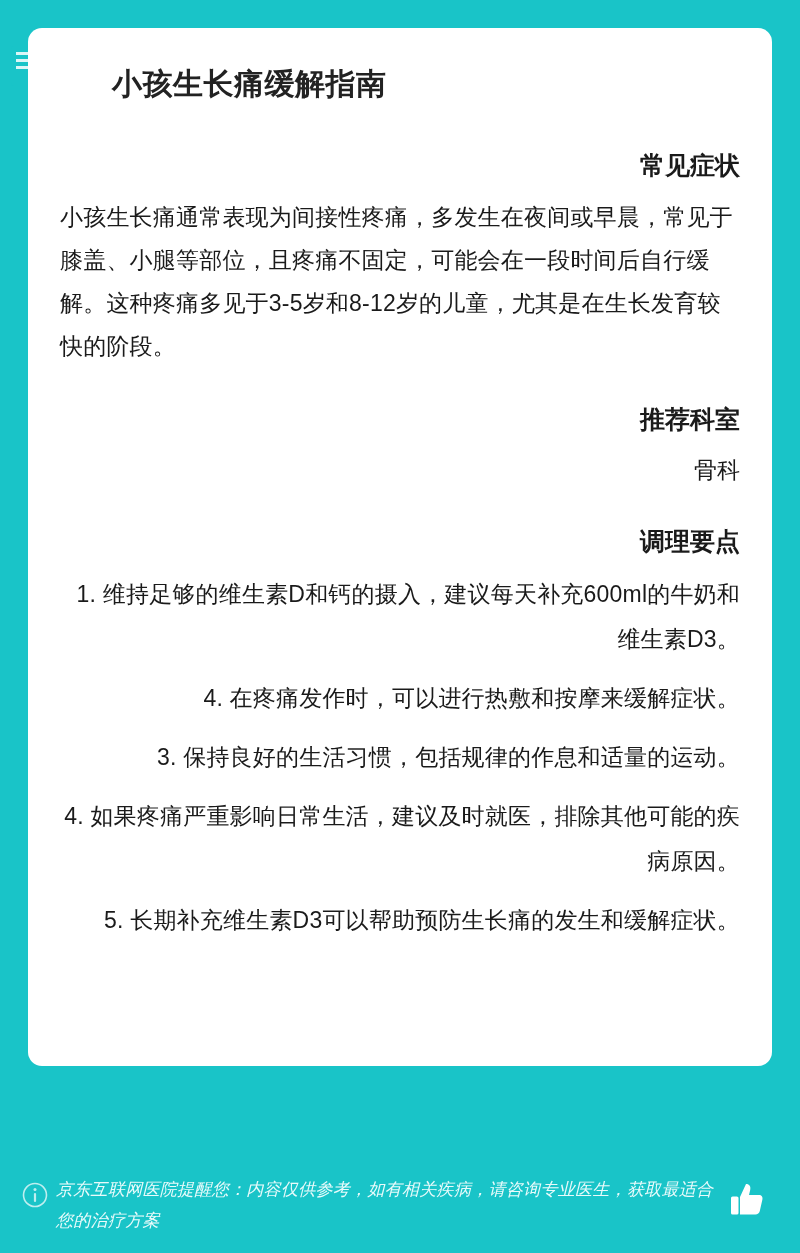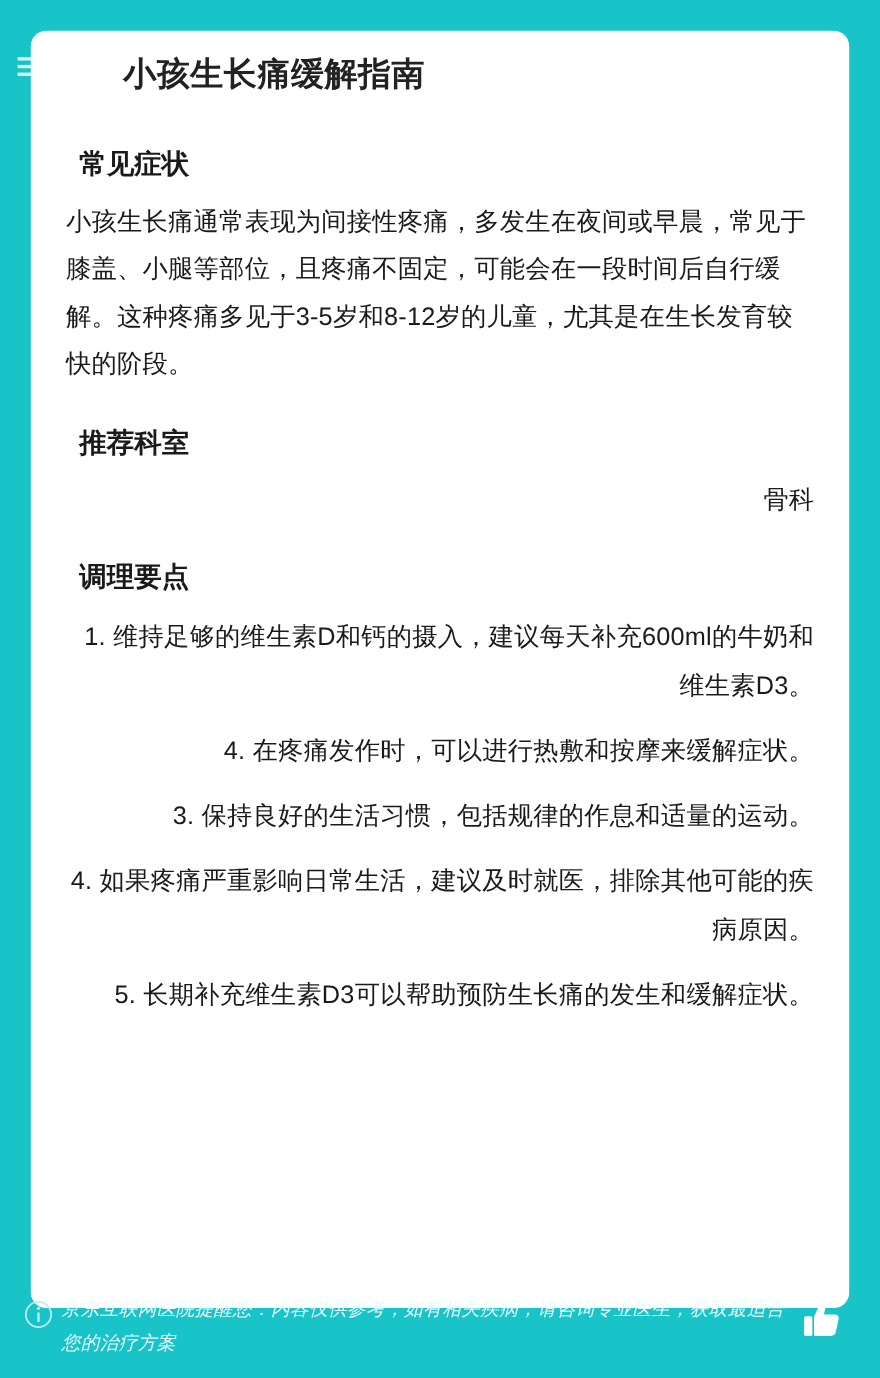--- a/index.html
+++ b/index.html
@@ -17,25 +17,25 @@
     position: relative;
     width: 800px;
     height: 1253px;
     box-sizing: border-box;
   }
   .card {
     position: absolute;
     left: 28px;
     top: 28px;
     width: 744px;
-    height: 1161px;
+    height: 1038px;
     background: #ffffff;
     border-radius: 14px;
     box-sizing: border-box;
-    padding: 20px 32px 24px 32px;
+    padding: 36px 32px 24px 32px;
     overflow: hidden;
   }
   .doc-icon {
     position: absolute;
     left: 10px;
     top: 38px;
     width: 56px;
     height: 56px;
   }
   .doc-icon svg { display: block; }
@@ -45,22 +45,23 @@
     font-weight: bold;
     color: #222222;
     letter-spacing: 0.5px;
     margin: 0 0 0 52px;
     line-height: 40px;
   }
   .section-title {
     font-size: 25px;
     font-weight: bold;
     color: #1a1a1a;
-    margin: 34px 0 14px 12px;
+    margin: 34px 0 14px 0;
     line-height: 34px;
+    text-align: right;
   }
   .section-title.first {
     margin-top: 44px;
   }
   .body-text {
     font-size: 23px;
     color: #1a1a1a;
     line-height: 43px;
     margin: 0;
     letter-spacing: 0.2px;

